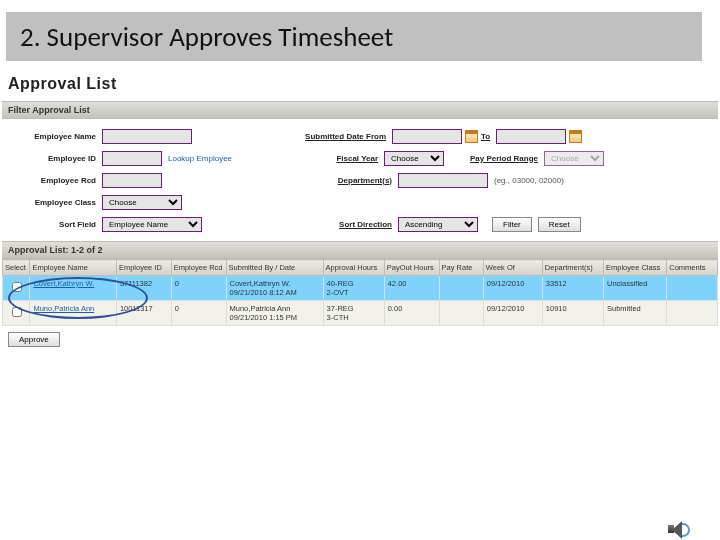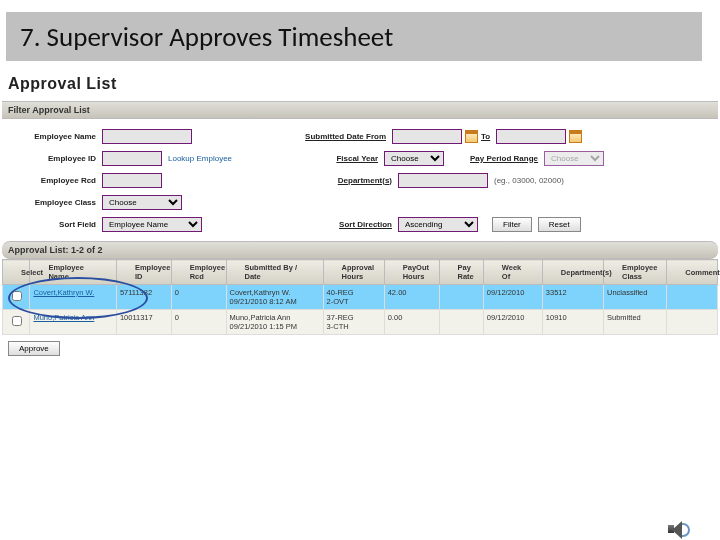--- a/index.html
+++ b/index.html
@@ -106,34 +106,33 @@
   }
   .results-bar {
     background: linear-gradient(#e0dfd8, #c6c4b9);
     border-top: 1px solid #bbb;
     border-bottom: 1px solid #bbb;
     padding: 3px 6px;
     font-size: 9px;
     color: #333;
     font-weight: bold;
     margin-top: 2px;
-    border-radius: 8px;
   }
   table.grid {
     border-collapse: collapse;
     width: 100%;
     table-layout: fixed;
   }
   table.grid th {
     background: linear-gradient(#eeece4, #d4d2c5);
     border: 1px solid #bbb;
     font-size: 7.5px;
-    padding: 3px 18px;
+    padding: 3px 2px;
     color: #333;
-    font-weight: bold;
+    font-weight: normal;
     text-align: left;
   }
   table.grid td {
     border: 1px solid #ddd;
     font-size: 7.5px;
     padding: 3px 3px;
     color: #333;
     vertical-align: top;
     background: #7dd3fc;
   }
@@ -189,21 +188,21 @@
     position: relative;
     width: 720px;
     height: 540px;
   }
 </style>
 </head>
 <body>
 
 <div class="app">
 
-  <div class="slide-title">7.  Supervisor Approves Timesheet</div>
+  <div class="slide-title">2.  Supervisor Approves Timesheet</div>
 
   <div class="content">
     <div class="page-title">Approval List</div>
 
     <div class="section-bar">Filter Approval List</div>
 
     <div class="filter-form">
 
       <div class="filter-row">
         <div class="lbl">Employee Name</div>

